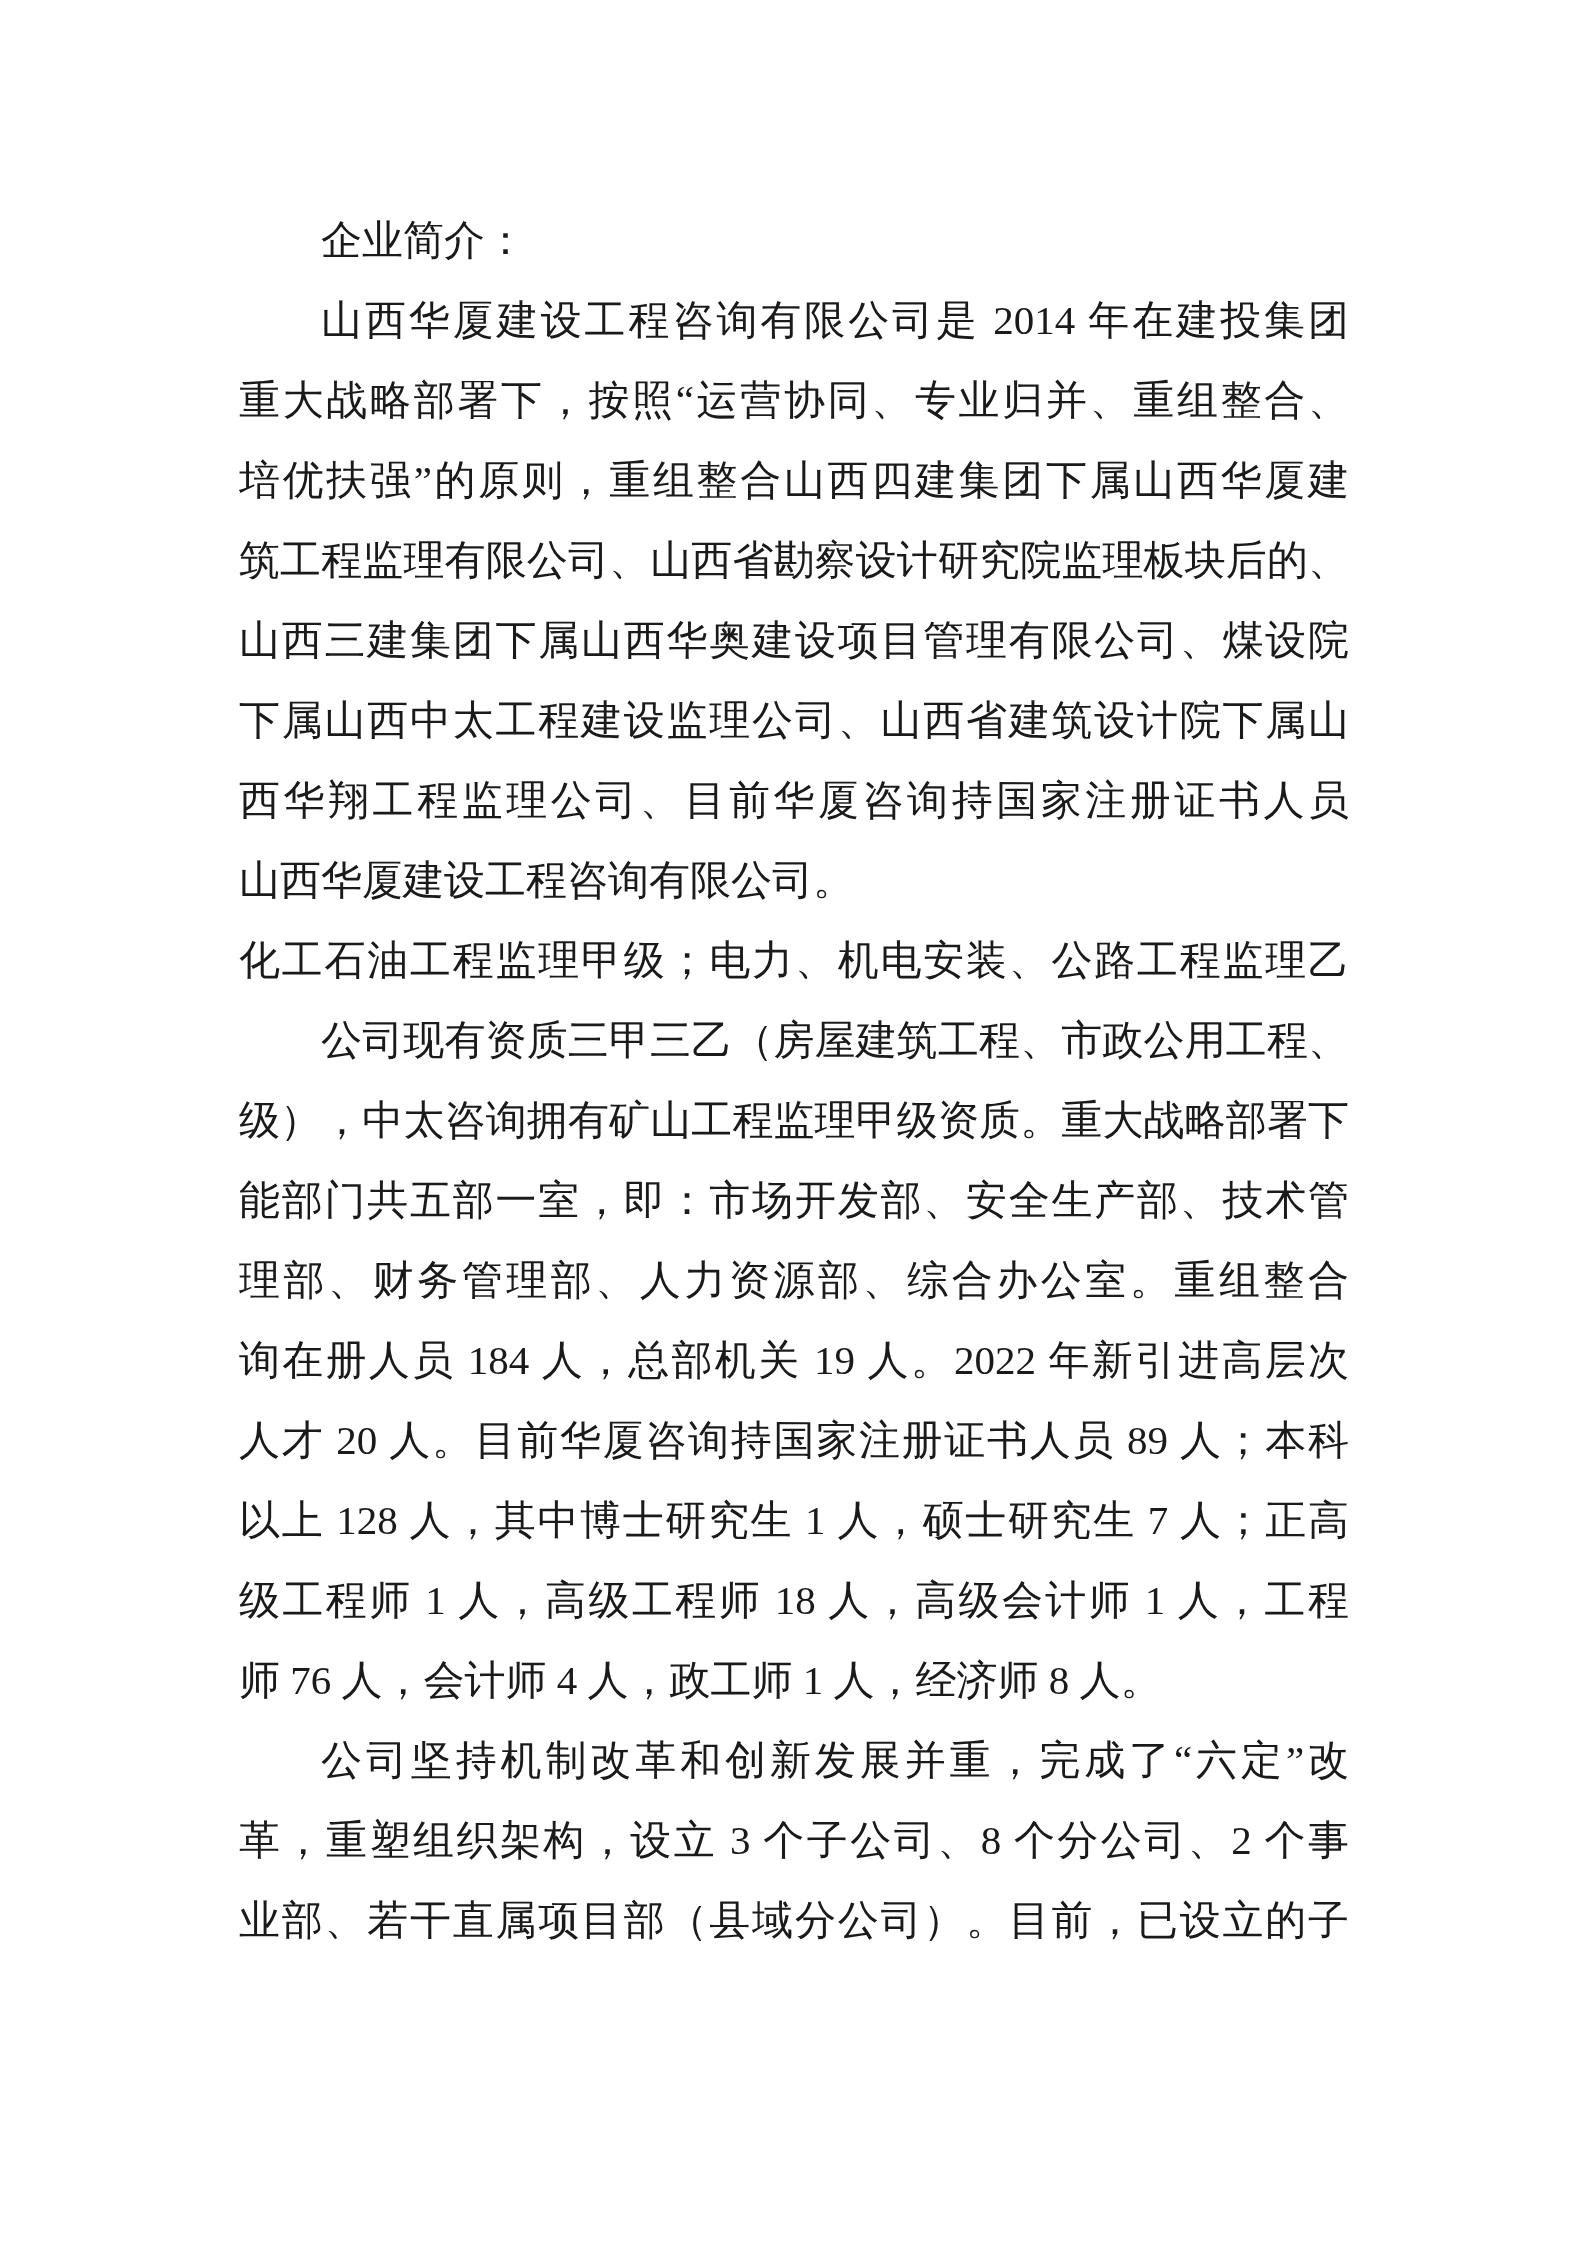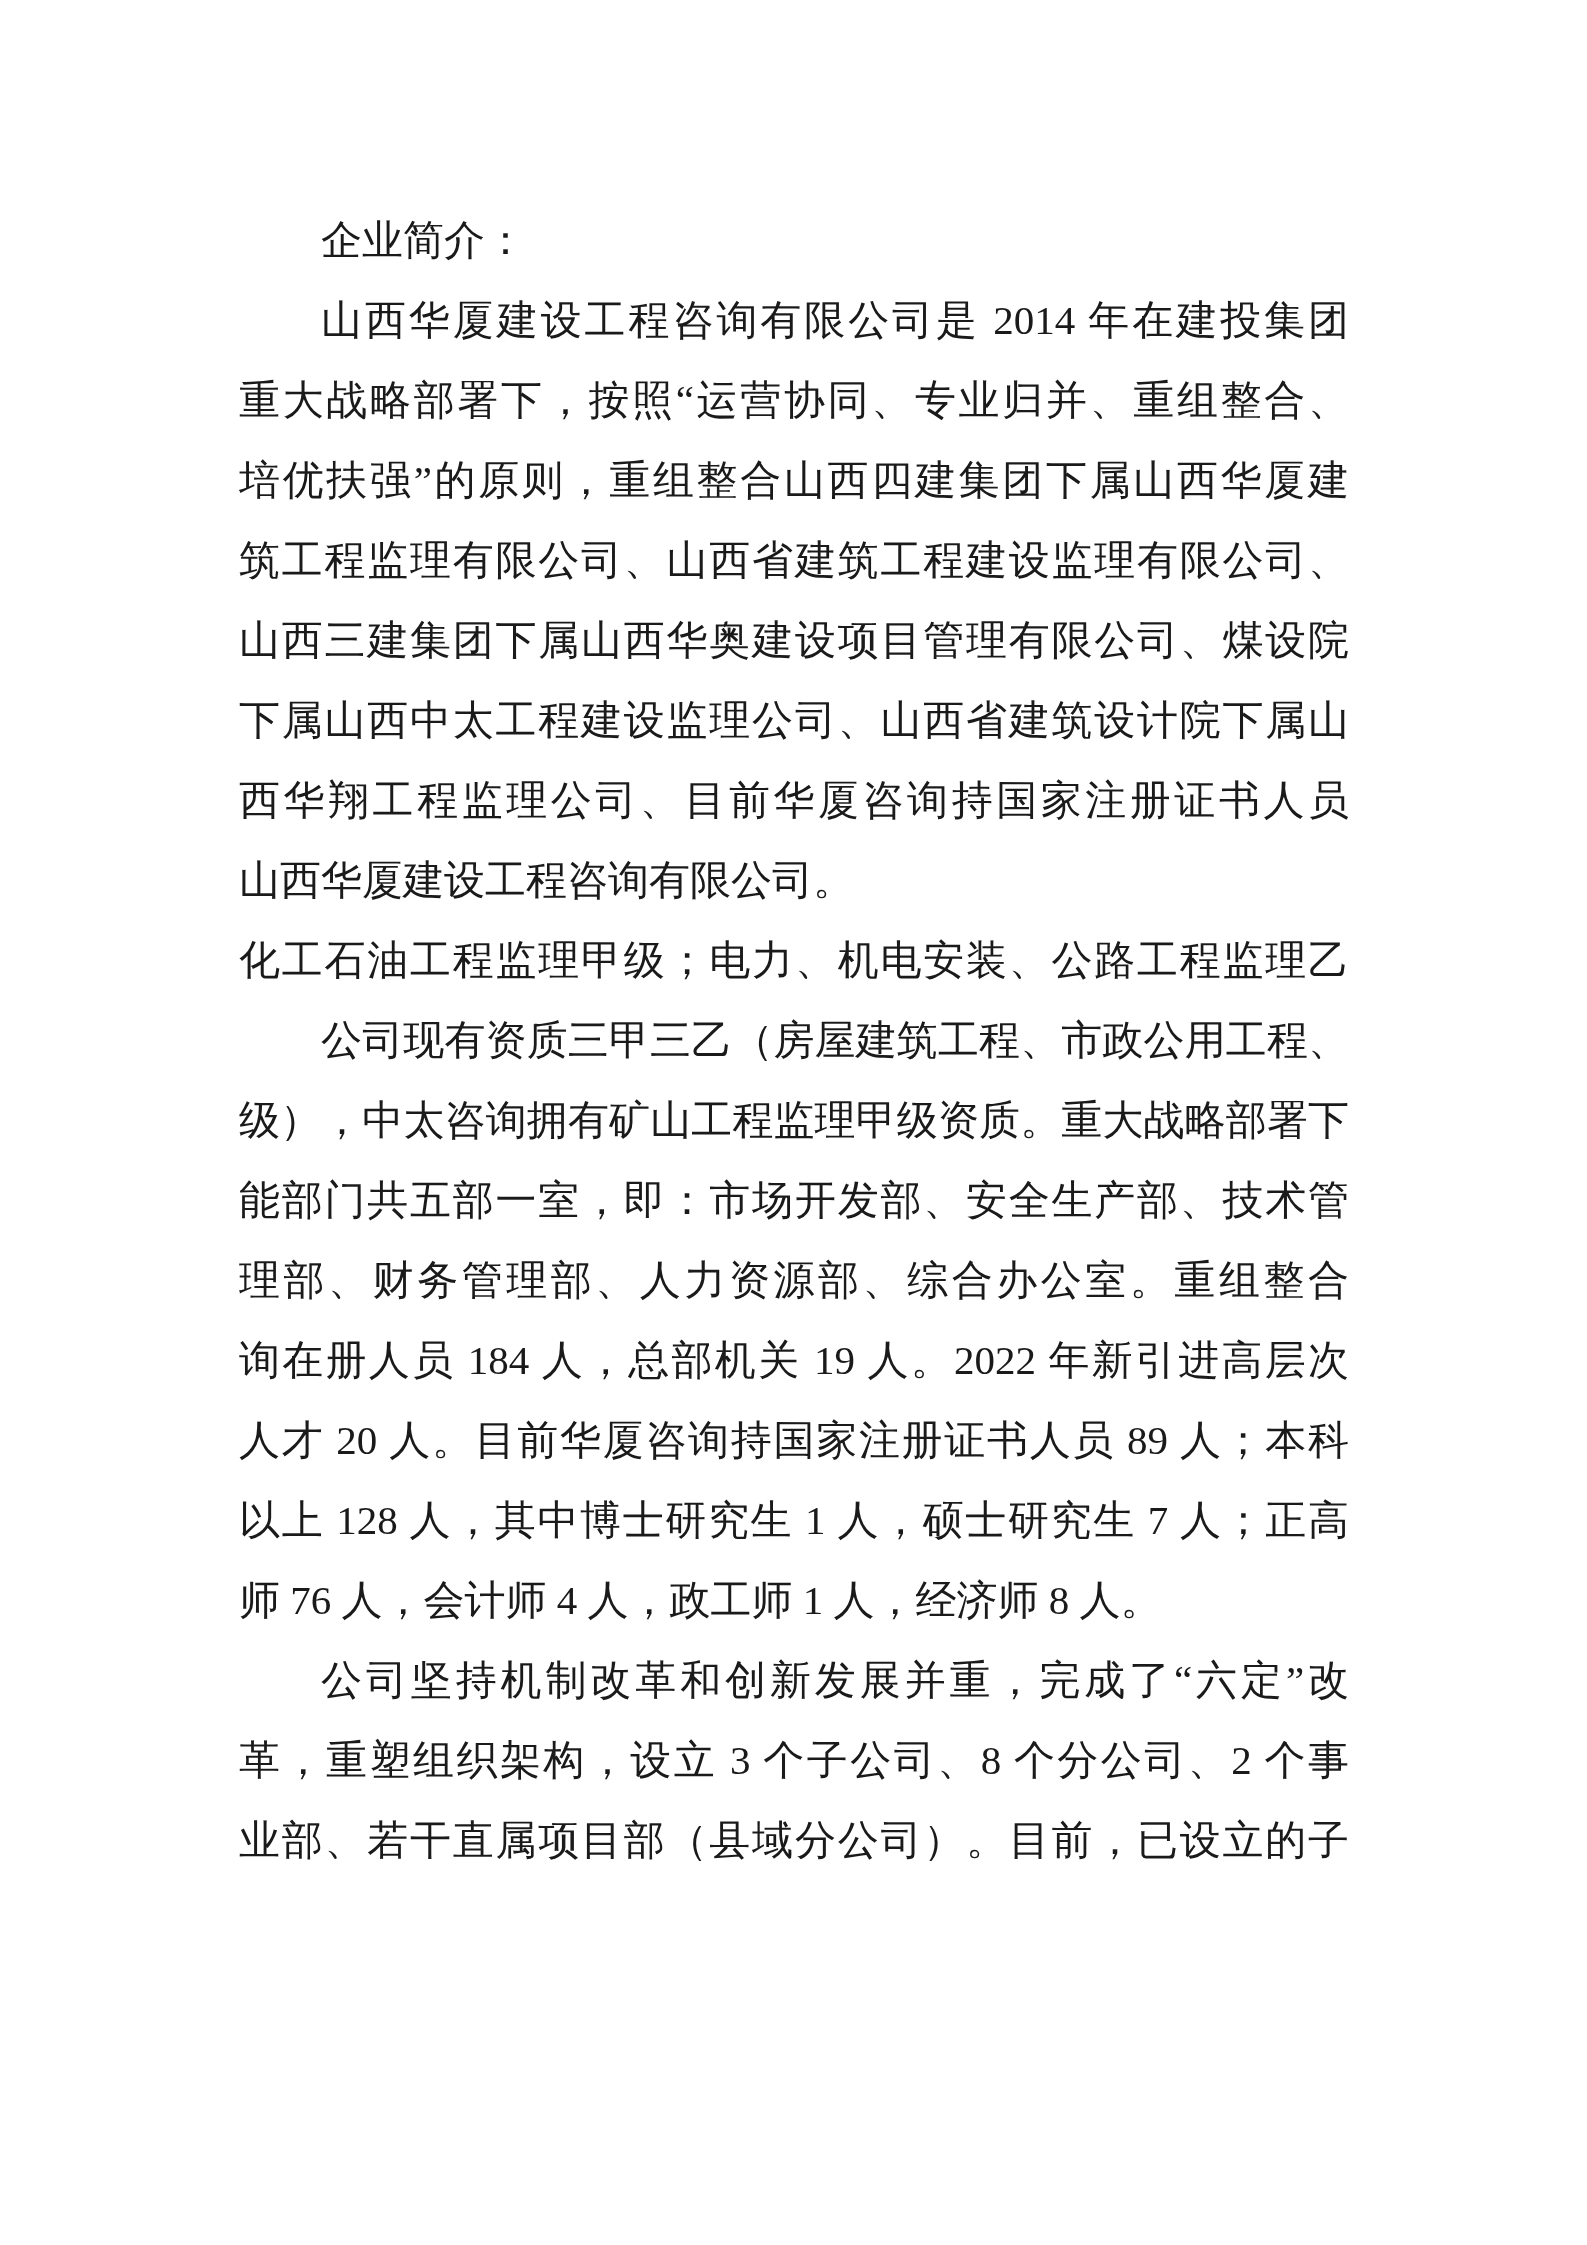--- a/index.html
+++ b/index.html
@@ -53,35 +53,36 @@
 
 <div class="page" style="background: rgb(255, 255, 255); border-radius: 20px;">
   <div class="content" id="doc-body" style="color: rgb(26, 26, 26);">
       <div class="paragraph">
         <div class="line indent">企业简介：</div>
       </div>
       <div class="paragraph">
         <div class="line indent just">山西华厦建设工程咨询有限公司是 2014 年在建投集团</div>
         <div class="line just">重大战略部署下，按照“运营协同、专业归并、重组整合、</div>
         <div class="line just">培优扶强”的原则，重组整合山西四建集团下属山西华厦建</div>
-        <div class="line just">筑工程监理有限公司、山西省建筑工程建设监理有限公司、</div>
+        <div class="line just">筑工程监理有限公司、山西省勘察设计研究院监理板块后的、</div>
         <div class="line just">山西三建集团下属山西华奥建设项目管理有限公司、煤设院</div>
         <div class="line just">下属山西中太工程建设监理公司、山西省建筑设计院下属山</div>
         <div class="line just">西华翔工程监理公司、目前华厦咨询持国家注册证书人员</div>
         <div class="line">山西华厦建设工程咨询有限公司。</div>
       </div>
       <div class="paragraph">
         <div class="line just">化工石油工程监理甲级；电力、机电安装、公路工程监理乙</div>
         <div class="line indent just">公司现有资质三甲三乙（房屋建筑工程、市政公用工程、</div>
         <div class="line just">级），中太咨询拥有矿山工程监理甲级资质。重大战略部署下</div>
         <div class="line just">能部门共五部一室，即：市场开发部、安全生产部、技术管</div>
         <div class="line just">理部、财务管理部、人力资源部、综合办公室。重组整合</div>
         <div class="line just">询在册人员 184 人，总部机关 19 人。2022 年新引进高层次</div>
         <div class="line just">人才 20 人。目前华厦咨询持国家注册证书人员 89 人；本科</div>
         <div class="line just">以上 128 人，其中博士研究生 1 人，硕士研究生 7 人；正高</div>
+        <div class="line just">级工程师 1 人，高级工程师 18 人，高级会计师 1 人，工程</div>
         <div class="line">师 76 人，会计师 4 人，政工师 1 人，经济师 8 人。</div>
       </div>
       <div class="paragraph">
         <div class="line indent just">公司坚持机制改革和创新发展并重，完成了“六定”改</div>
         <div class="line just">革，重塑组织架构，设立 3 个子公司、8 个分公司、2 个事</div>
         <div class="line just">业部、若干直属项目部（县域分公司）。目前，已设立的子</div>
       </div>
     </div>
 </div>
 

